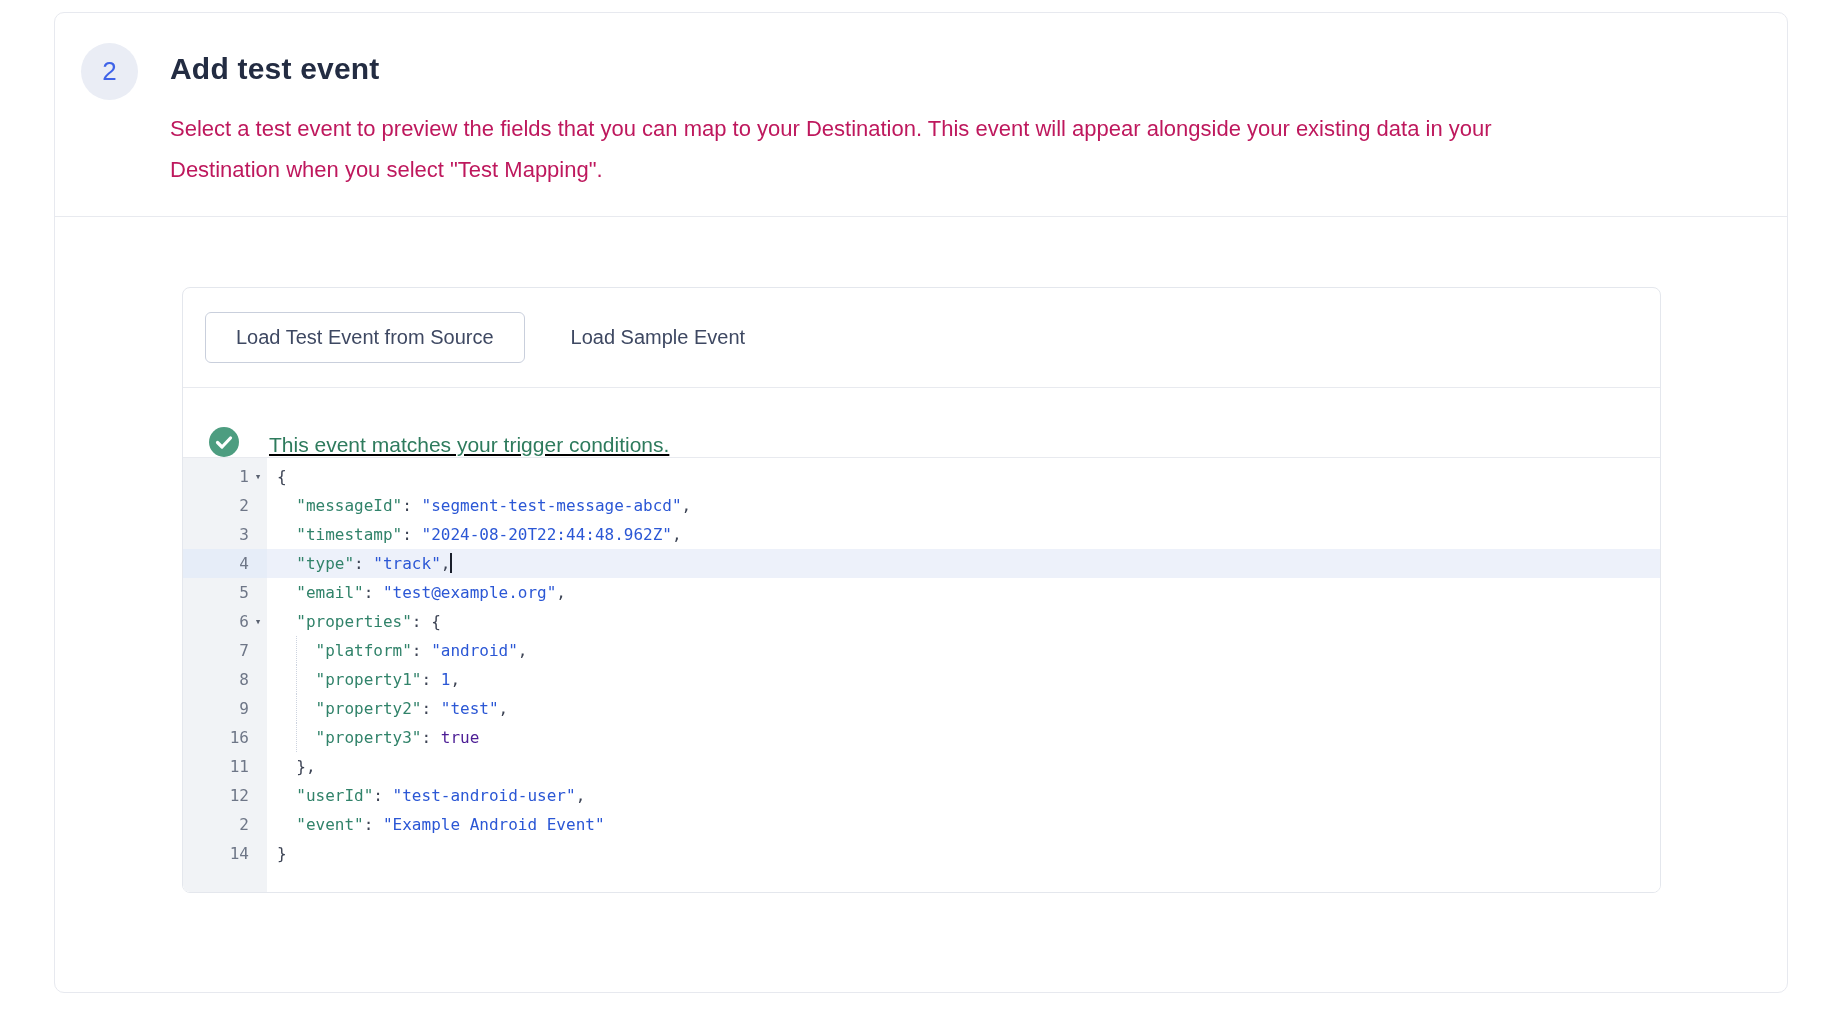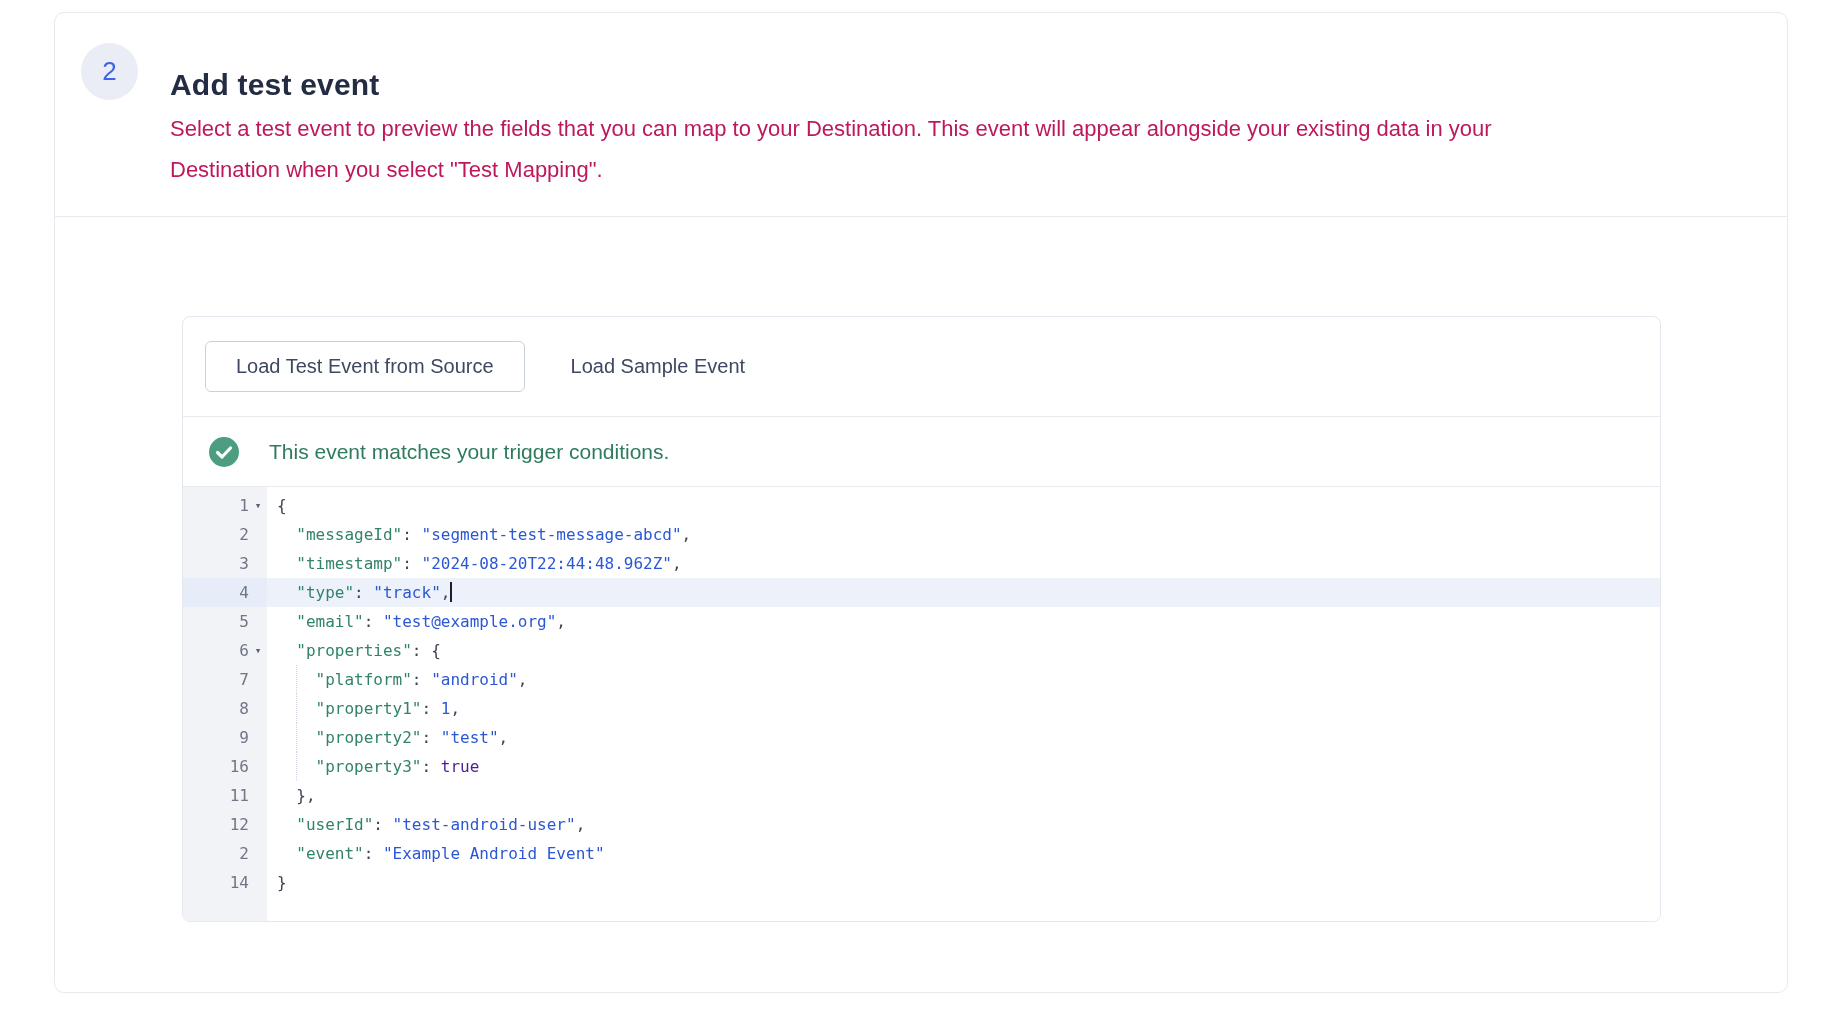--- a/index.html
+++ b/index.html
@@ -3,36 +3,36 @@
 <meta charset="utf-8">
 <style>
   html,body{margin:0;padding:0;background:#ffffff;width:1822px;height:1036px;overflow:hidden;
     font-family:"Liberation Sans",sans-serif;-webkit-font-smoothing:antialiased;}
   .outer-card{position:absolute;left:54px;top:12px;width:1734px;height:981px;background:#fff;
     border:1px solid #e7e9ef;border-radius:10px;box-sizing:border-box;}
   
   .step-badge{position:absolute;left:26px;top:30px;width:57px;height:57px;border-radius:50%;
     background:#eaedf5;color:#3f63e8;font-size:26px;font-weight:500;
     display:flex;align-items:center;justify-content:center;}
-  .page-title{position:absolute;left:115px;top:50px;font-size:30px;line-height:44px;
+  .page-title{position:absolute;left:115px;top:34px;font-size:30px;line-height:44px;
     font-weight:700;color:#232c42;letter-spacing:.2px;}
   .page-desc{position:absolute;left:115px;top:95px;width:1580px;font-size:22px;
     line-height:41px;color:#be185d;}
   .header-divider{position:absolute;left:0;top:203px;width:100%;border-top:1px solid #e8eaef;}
   
   .inner-card{position:absolute;left:127px;top:274px;width:1479px;height:606px;background:#fff;
-    border:1px solid #e4e7ed;border-radius:8px;box-sizing:border-box;overflow:hidden;margin-top:29px;}
+    border:1px solid #e4e7ed;border-radius:8px;box-sizing:border-box;overflow:hidden;}
   .toolbar-row{height:100px;border-bottom:1px solid #e8eaef;display:flex;align-items:center;
     padding-left:22px;box-sizing:border-box;}
   .btn{font-family:"Liberation Sans",sans-serif;font-size:20px;font-weight:500;color:#3e4862;
     background:#fff;height:51px;display:inline-flex;align-items:center;justify-content:center;cursor:pointer;}
   .btn-outline{border:1px solid #c9cfdc;border-radius:6px;padding:0 30px;}
   .btn-plain{border:none;padding:0 24px;margin-left:22px;}
-  .status-row{height:70px;border-bottom:1px solid #e8eaef;display:flex;align-items:center;
-    padding-left:26px;box-sizing:border-box;}
+  .status-row{height:70px;border-bottom:1px solid #e8eaef;display:flex;align-items:flex-end;
+    padding-left:26px;box-sizing:border-box;text-decoration:underline;}
   .check-icon{width:30px;height:30px;flex:none;}
   .status-text{margin-left:30px;font-size:21px;font-weight:500;color:#2e7b5d;}
   
   .editor{position:relative;height:435px;background:#fff;padding-top:4px;box-sizing:border-box;
     font-family:"DejaVu Sans Mono",monospace;font-size:16px;cursor:text;}
   .editor::before{content:'';position:absolute;left:0;top:0;bottom:0;width:84px;background:#f1f3f6;}
   .cm-row{display:flex;height:29px;line-height:29px;position:relative;}
   .cm-gutter-cell{width:84px;flex:none;display:flex;position:relative;}
   .cm-num{flex:1;text-align:right;color:#6e7687;}
   .cm-fold{width:18px;flex:none;text-align:center;font-size:11px;color:#5a6170;cursor:pointer;}

